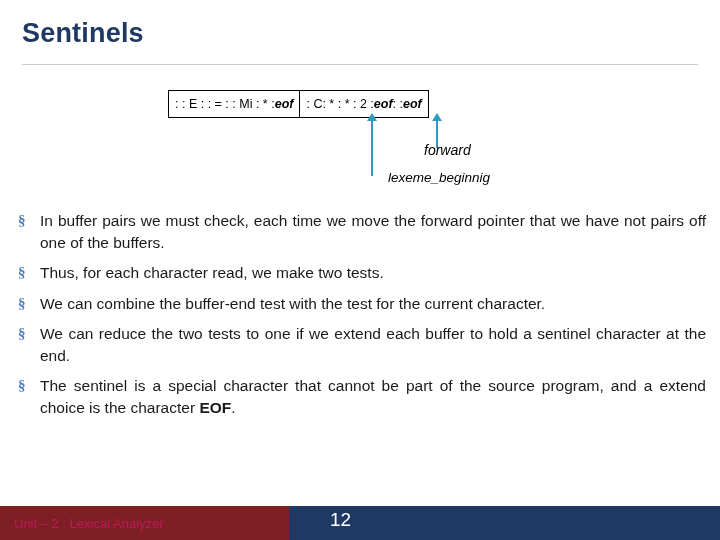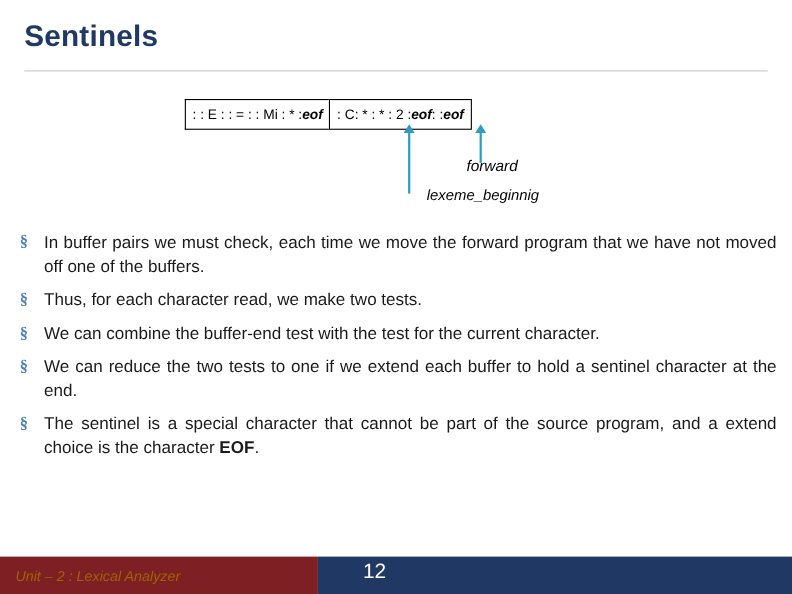--- a/index.html
+++ b/index.html
@@ -164,23 +164,22 @@
     left: 289px;
     bottom: 0;
     width: 431px;
     height: 34px;
     background: #1f3864;
   }
   .footer-left-text {
     position: absolute;
     left: 14px;
     bottom: 9px;
-    color: #a16207;
+    color: #be185d;
     font-size: 13px;
-    font-style: italic;
   }
   .footer-page {
     position: absolute;
     left: 330px;
     bottom: 9px;
     color: #ffffff;
     font-size: 19px;
   }
   .footer-right-text {
     position: absolute;
@@ -212,21 +211,21 @@
   </div>
 
   <div class="arrow arrow-forward"></div>
   <div class="arrow arrow-lexeme"></div>
   <div class="label-forward">forward</div>
   <div class="label-lexeme">lexeme_beginnig</div>
 
   <div class="bullets">
     <div class="bullet">
       <span class="bullet-mark">§</span>
-      <span class="bullet-text">In buffer pairs we must check, each time we move the forward program that we have not moved off one of the buffers.</span>
+      <span class="bullet-text">In buffer pairs we must check, each time we move the forward pointer that we have not pairs off one of the buffers.</span>
     </div>
     <div class="bullet">
       <span class="bullet-mark">§</span>
       <span class="bullet-text nojust">Thus, for each character read, we make two tests.</span>
     </div>
     <div class="bullet">
       <span class="bullet-mark">§</span>
       <span class="bullet-text">We can combine the buffer-end test with the test for the current character.</span>
     </div>
     <div class="bullet">

